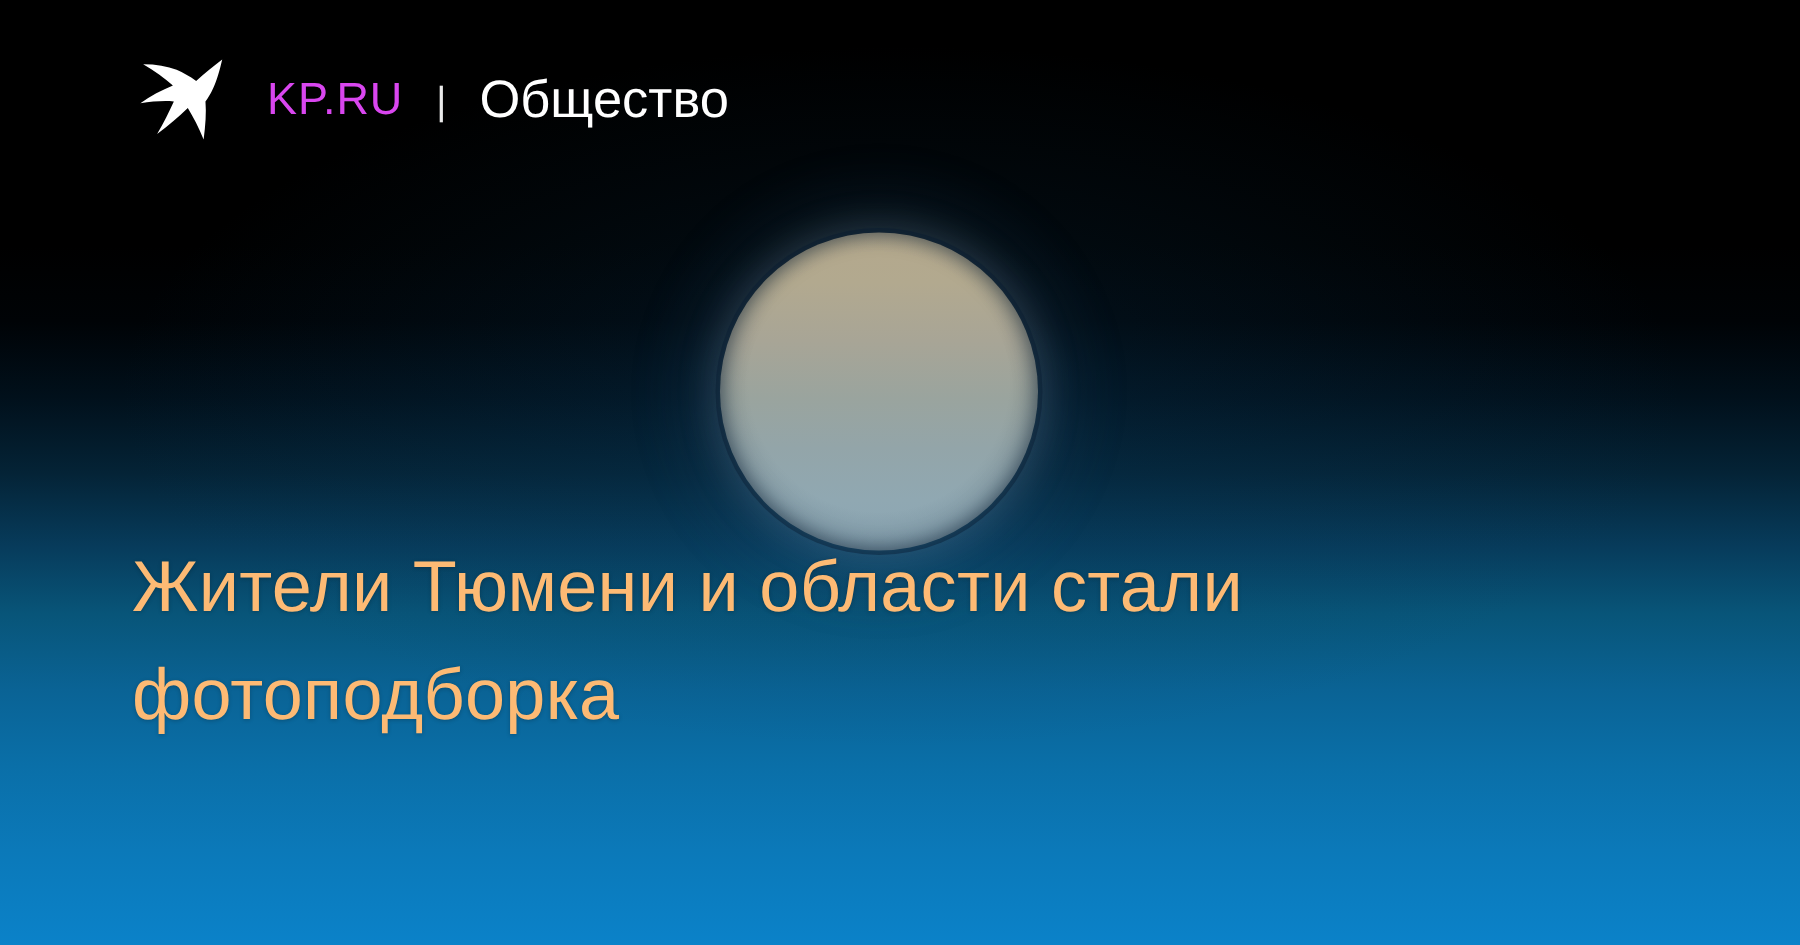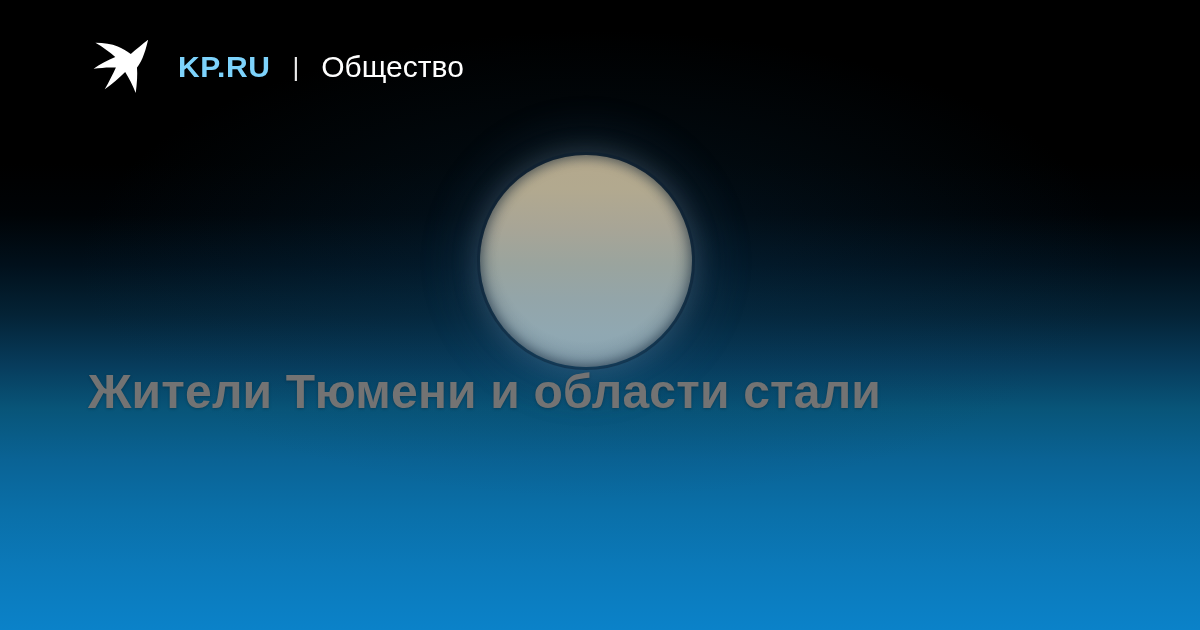--- a/index.html
+++ b/index.html
@@ -132,51 +132,51 @@
     align-items: center;
     height: 62px;
   }
   .logo-mark {
     width: 62px;
     height: 62px;
     display: block;
     flex: 0 0 auto;
   }
   .brand {
-    color: #7dd3fc;
+    color: #d946ef;
     font-size: 30px;
     letter-spacing: 0.6px;
     margin-left: 28px;
-    font-weight: 700;
+    font-weight: 400;
     white-space: nowrap;
   }
   .sep {
     color: #ffffff;
     font-size: 26px;
     margin: 0 22px;
     opacity: 0.92;
     font-weight: 300;
   }
   .rubric {
     color: #ffffff;
-    font-size: 30px;
+    font-size: 35px;
     font-weight: 400;
     white-space: nowrap;
   }
 
   
   .headline {
     position: absolute;
     left: 88px;
     top: 356px;
     width: 1000px;
-    color: #737373;
+    color: #fdba74;
     font-size: 48px;
     line-height: 72px;
-    font-weight: 700;
+    font-weight: 400;
     letter-spacing: 0.2px;
     text-shadow: 0 1px 3px rgba(0,0,0,0.22);
   }
   .headline-line { display: block; white-space: nowrap; }
 </style>
 </head>
 <body>
 
 <div class="card">
 
@@ -193,15 +193,16 @@
     <svg class="logo-mark" viewBox="0 0 100 100" aria-hidden="true">
       <path fill="#ffffff" d="M97 6 C88 13 78 21 69 29 C62 24 55 20 48 17 C38 13 26 11 12 11 C24 18 35 26 44 34 C32 39 20 45 9 53 C22 51 34 50 45 51 C40 62 34 74 27 86 C39 77 50 68 60 58 C66 68 72 79 77 92 C79 77 80 63 79 51 C85 43 91 32 97 6 Z"></path>
     </svg>
     <span class="brand">KP.RU</span>
     <span class="sep">|</span>
     <span class="rubric">Общество</span>
   </div>
 
   <div class="headline">
     <span class="headline-line">Жители Тюмени и области стали</span>
+    <span class="headline-line">фотоподборка</span>
   </div>
 
 </div>
 
 </body></html>

